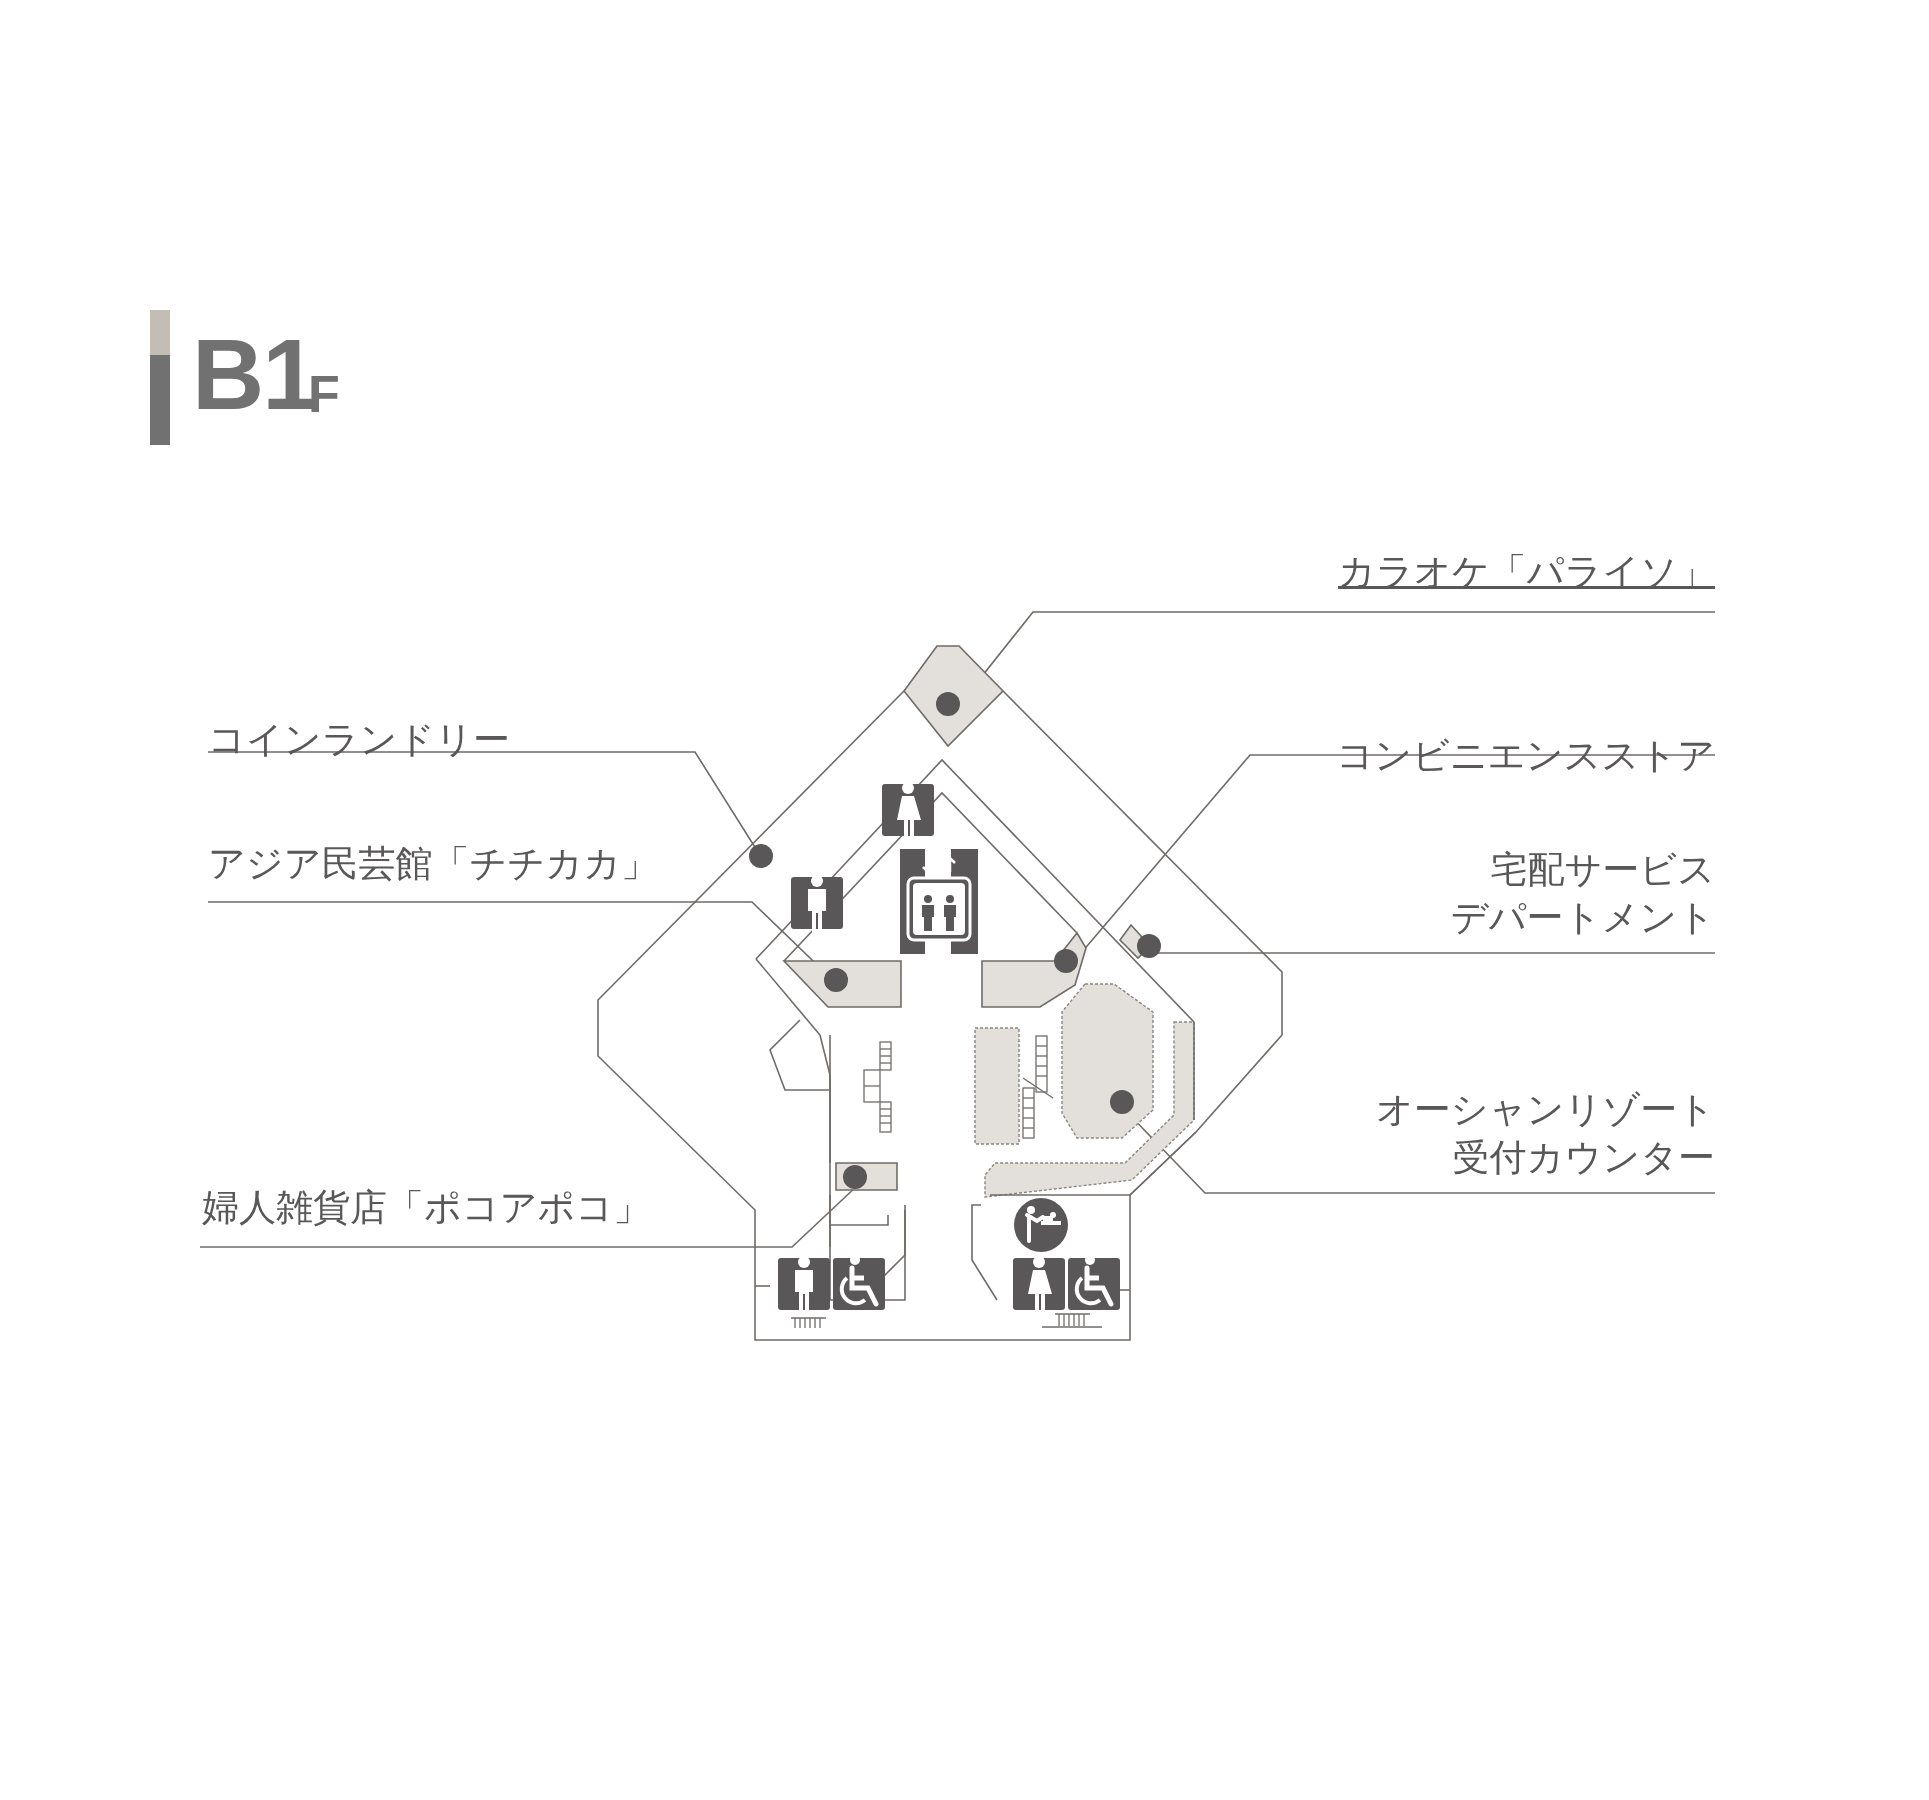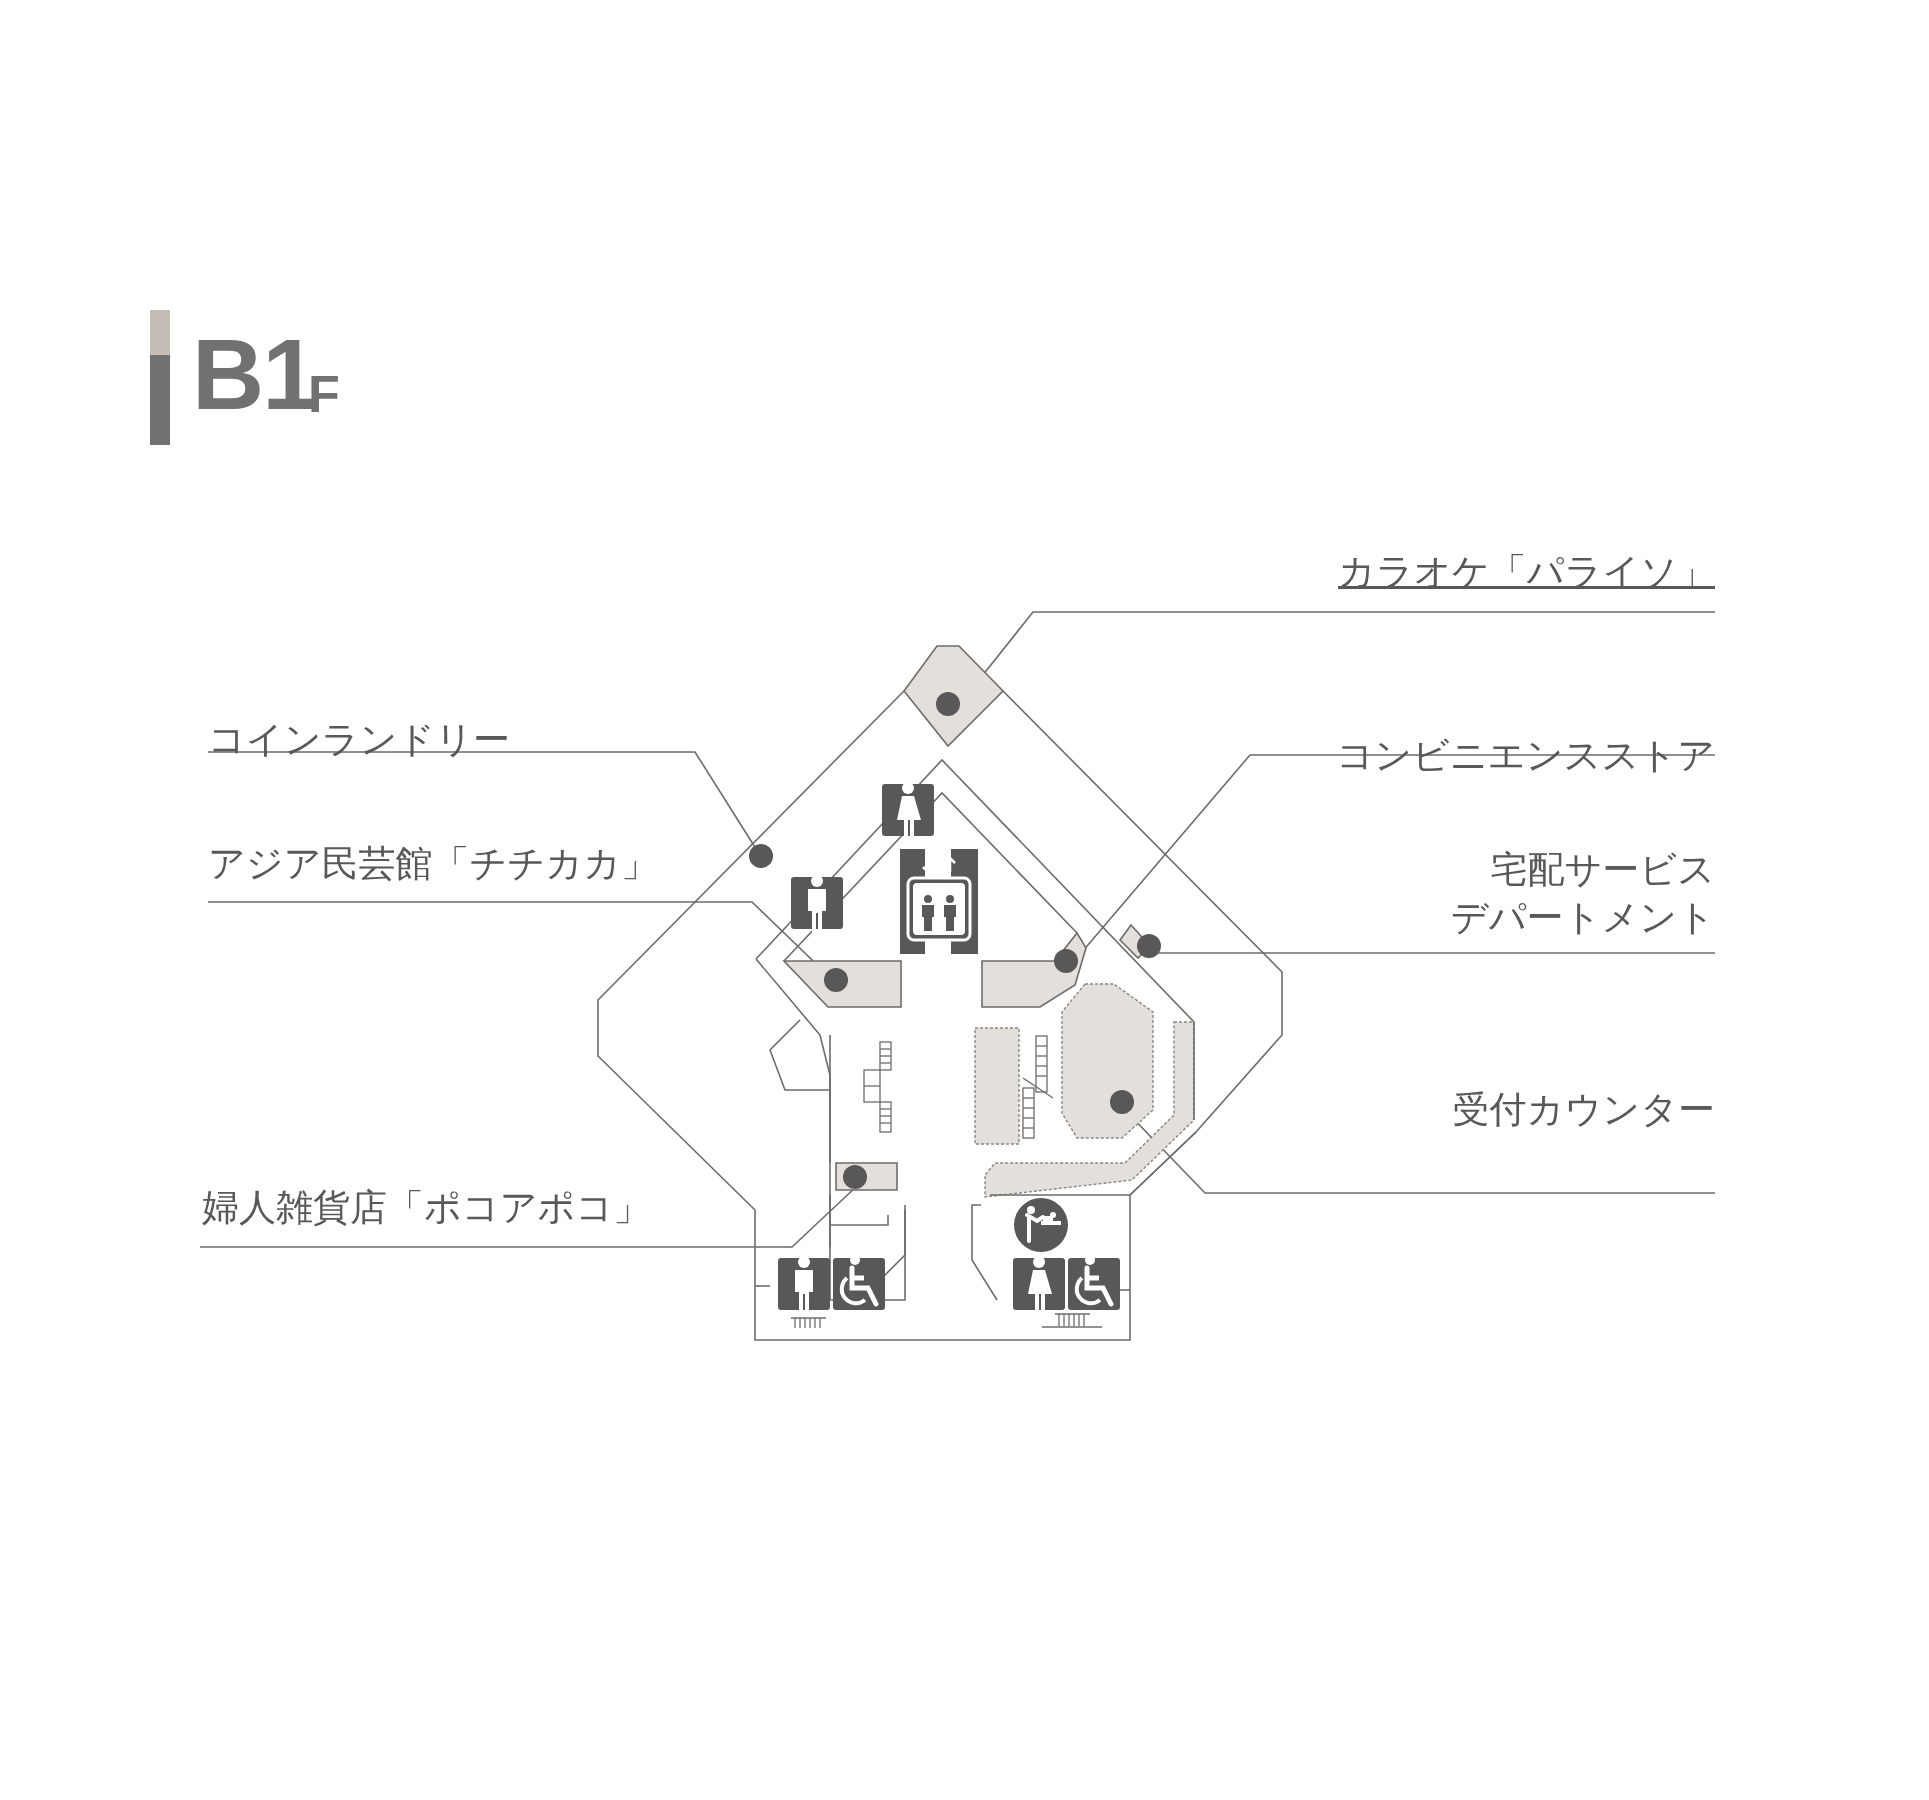--- a/index.html
+++ b/index.html
@@ -188,17 +188,18 @@
   </g>
 </svg>
 
 <div class="label right" style="right:214px; top:548px;text-decoration:underline;">カラオケ「パライソ」</div>
 <div class="label right" style="right:214px; top:732px;">コンビニエンスストア</div>
 <div class="label right" style="right:214px; top:846px; display:flex; flex-direction:column; ">
   <span>宅配サービス</span>
   <span>デパートメント</span>
 </div>
 <div class="label right" style="right:214px; top:1086px; display:flex; flex-direction:column; align-items:flex-end;">
+  <span>オーシャンリゾート</span>
   <span>受付カウンター</span>
 </div>
 <div class="label" style="left:208px; top:716px;">コインランドリー</div>
 <div class="label" style="left:208px; top:840px;">アジア民芸館「チチカカ」</div>
 <div class="label" style="left:202px; top:1184px;">婦人雑貨店「ポコアポコ」</div>
 
 </body></html>

